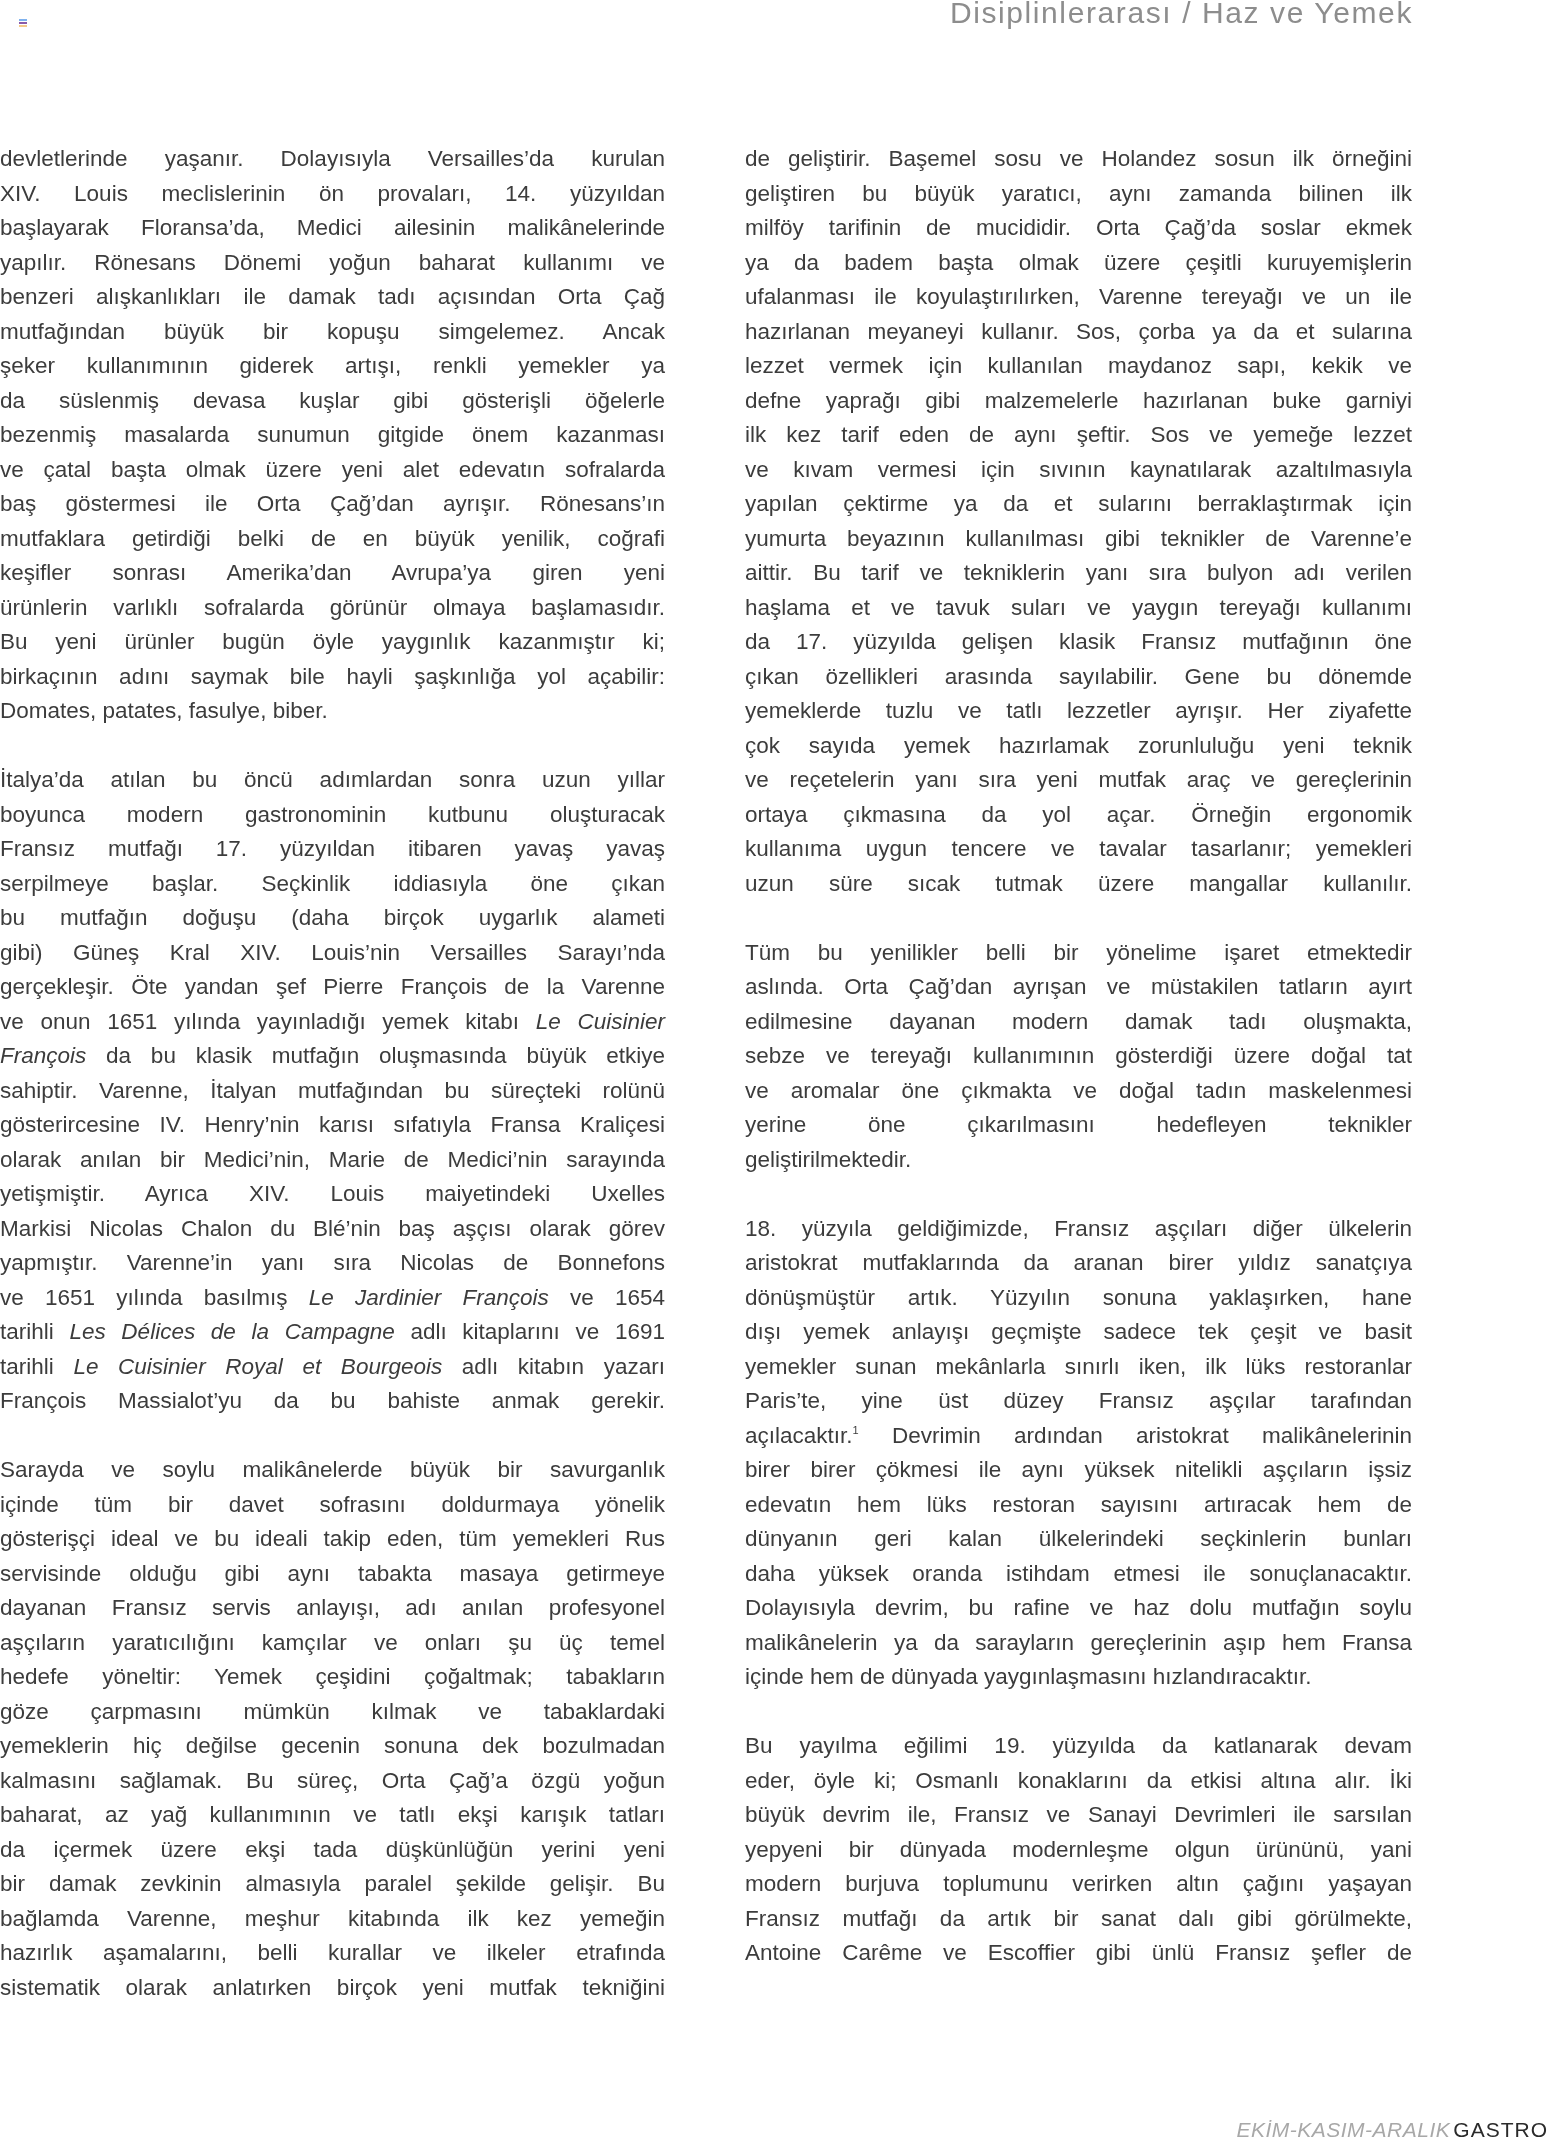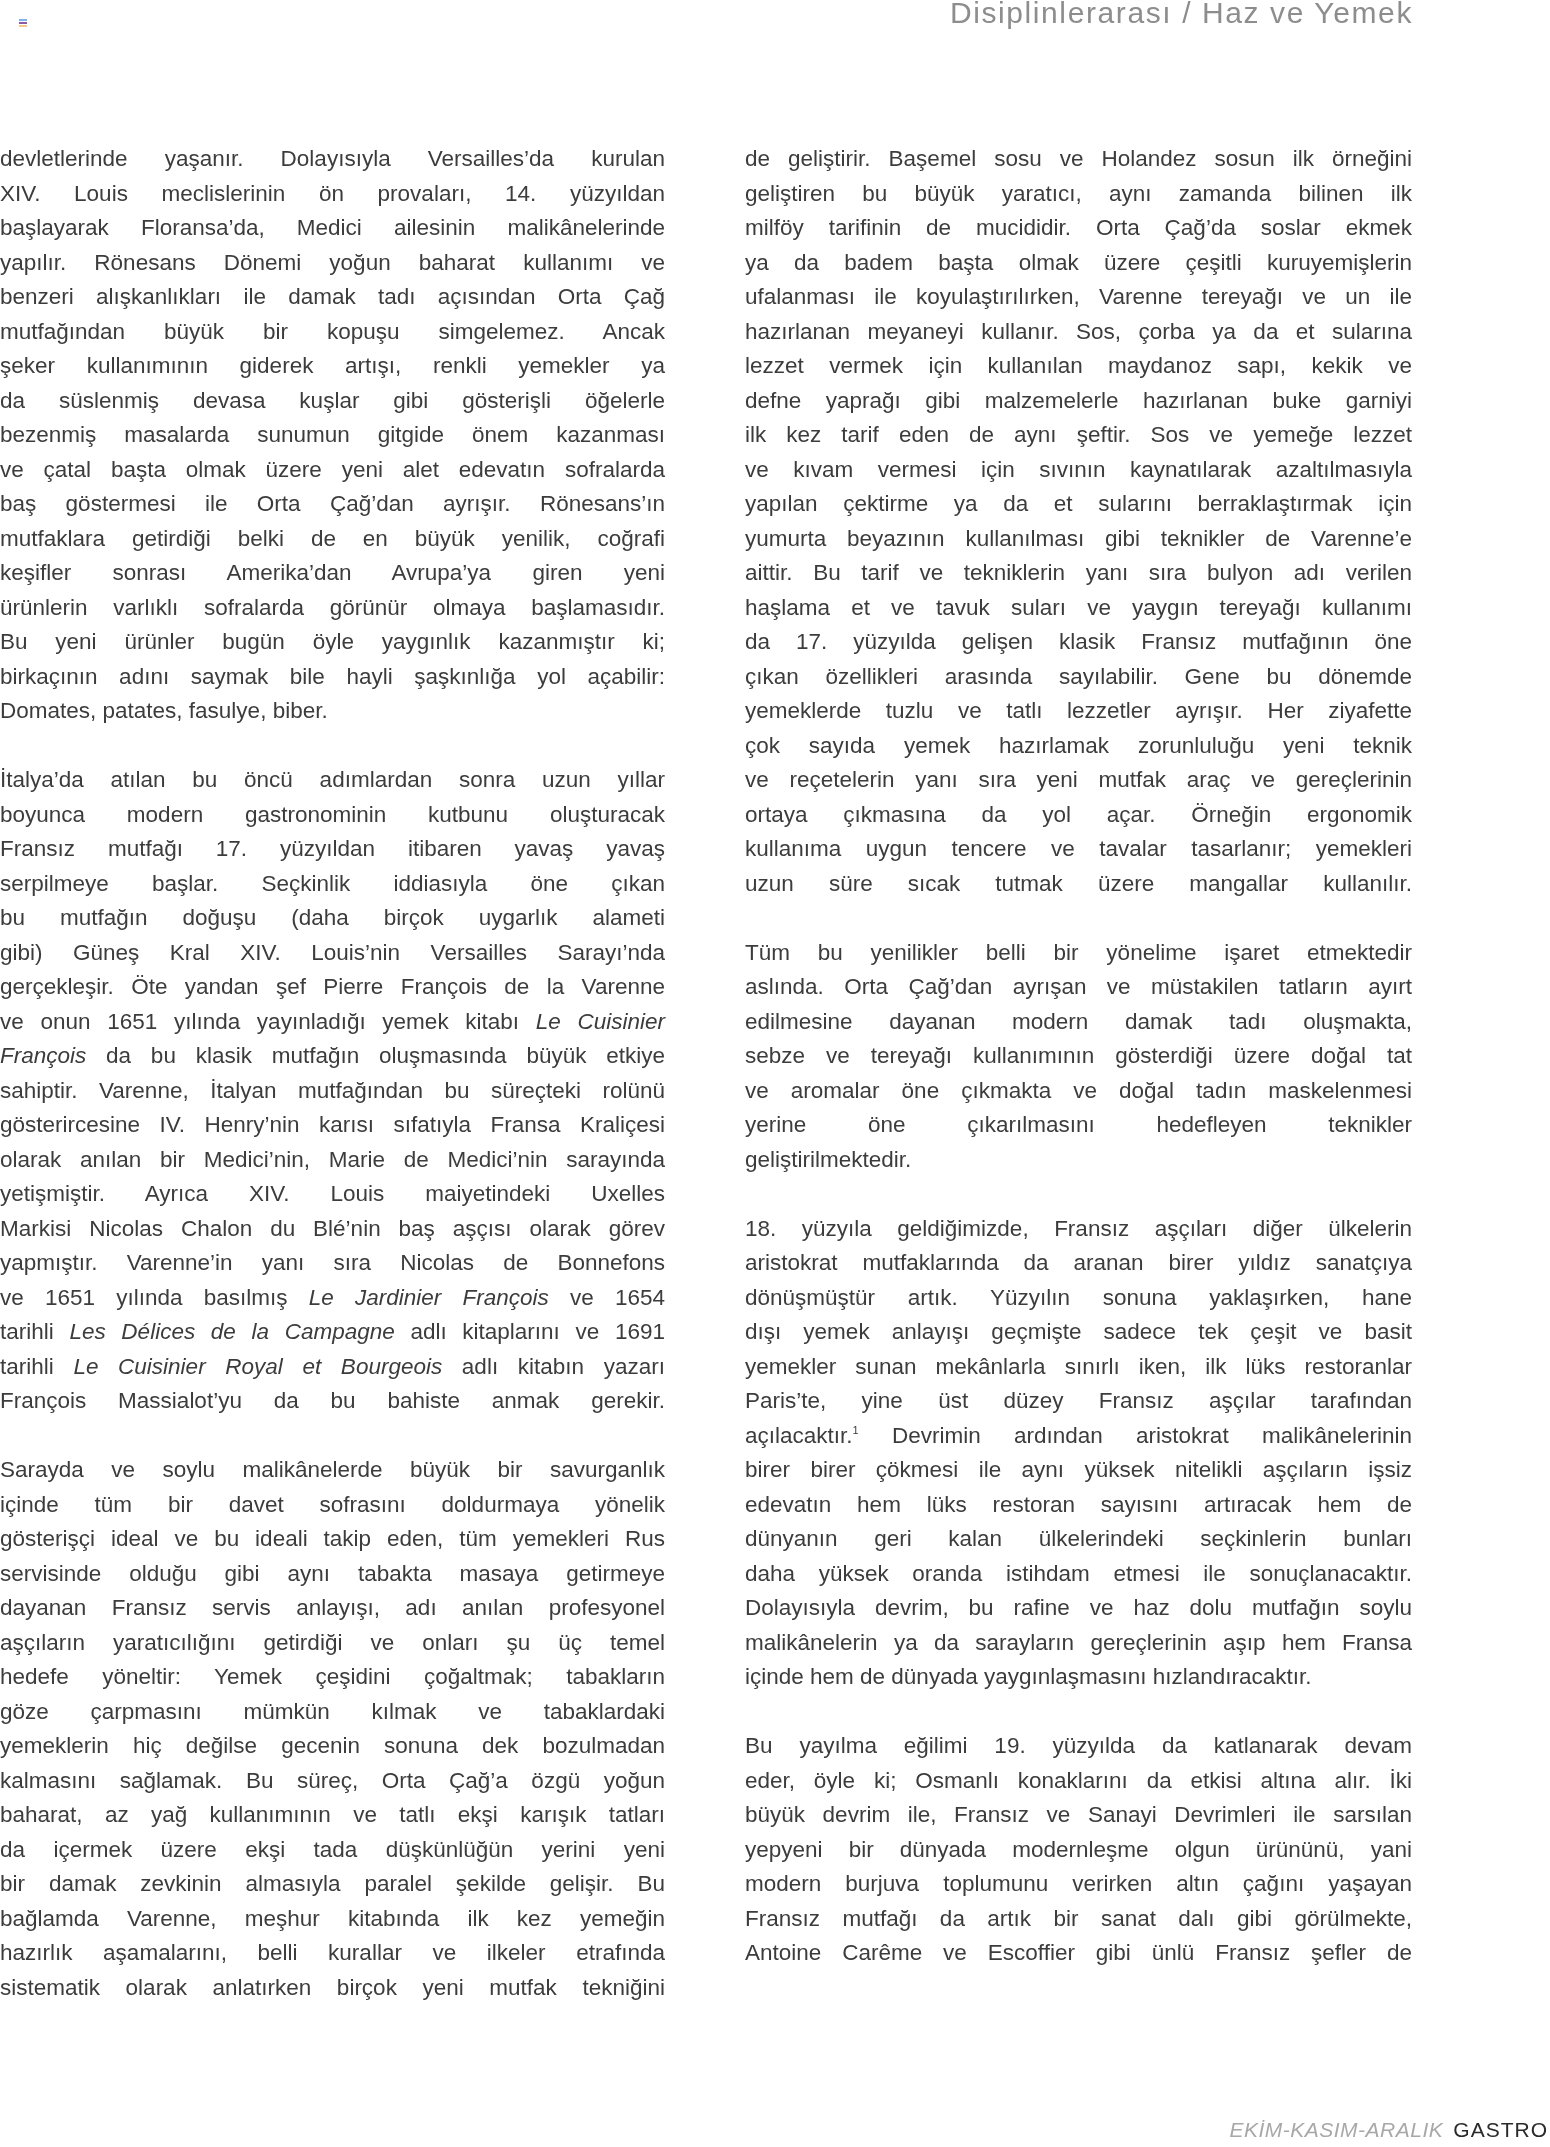--- a/index.html
+++ b/index.html
@@ -12,21 +12,21 @@
   .col { position:absolute; top:142px; }
   .col-left { left:0; width:665px; }
   .col-right { left:745px; width:667px; }
   .line { height:34.5px; line-height:34.5px; font-size:22.5px; white-space:nowrap;
           text-align:justify; text-align-last:justify; overflow:visible; }
   .line.last { text-align-last:left; }
   .line.blank { height:34.5px; }
   .line i { font-style:italic; }
   .line sup { font-size:11px; line-height:0; vertical-align:9px; }
   .footer { position:absolute; right:2px; top:2118px; font-size:21px; white-space:nowrap; letter-spacing:0.5px; }
-  .footer .issue { font-style:italic; color:#a8a8a8; margin-right:10px; }
+  .footer .issue { font-style:italic; color:#a8a8a8; margin-right:3px; }
   .footer .brand { color:#2a2a2a; letter-spacing:1px; }
 </style>
 </head>
 <body>
 
 <div class="logo-mark">
   <span style="background: rgb(127, 178, 238);"></span>
   <span style="background: rgb(138, 90, 168);"></span>
   <span style="background: rgb(245, 201, 138);"></span>
 </div>
@@ -70,21 +70,21 @@
     <div class="line"><span>ve 1651 yılında basılmış </span><i>Le Jardinier François</i><span> ve 1654</span></div>
     <div class="line"><span>tarihli </span><i>Les Délices de la Campagne</i><span> adlı kitaplarını ve 1691</span></div>
     <div class="line"><span>tarihli </span><i>Le Cuisinier Royal et Bourgeois</i><span> adlı kitabın yazarı</span></div>
     <div class="line"><span>François Massialot’yu da bu bahiste anmak gerekir.</span></div>
     <div class="line blank"></div>
     <div class="line"><span>Sarayda ve soylu malikânelerde büyük bir savurganlık</span></div>
     <div class="line"><span>içinde tüm bir davet sofrasını doldurmaya yönelik</span></div>
     <div class="line"><span>gösterişçi ideal ve bu ideali takip eden, tüm yemekleri Rus</span></div>
     <div class="line"><span>servisinde olduğu gibi aynı tabakta masaya getirmeye</span></div>
     <div class="line"><span>dayanan Fransız servis anlayışı, adı anılan profesyonel</span></div>
-    <div class="line"><span>aşçıların yaratıcılığını getirdiği ve onları şu üç temel</span></div>
+    <div class="line"><span>aşçıların yaratıcılığını kamçılar ve onları şu üç temel</span></div>
     <div class="line"><span>hedefe yöneltir: Yemek çeşidini çoğaltmak; tabakların</span></div>
     <div class="line"><span>göze çarpmasını mümkün kılmak ve tabaklardaki</span></div>
     <div class="line"><span>yemeklerin hiç değilse gecenin sonuna dek bozulmadan</span></div>
     <div class="line"><span>kalmasını sağlamak. Bu süreç, Orta Çağ’a özgü yoğun</span></div>
     <div class="line"><span>baharat, az yağ kullanımının ve tatlı ekşi karışık tatları</span></div>
     <div class="line"><span>da içermek üzere ekşi tada düşkünlüğün yerini yeni</span></div>
     <div class="line"><span>bir damak zevkinin almasıyla paralel şekilde gelişir. Bu</span></div>
     <div class="line"><span>bağlamda Varenne, meşhur kitabında ilk kez yemeğin</span></div>
     <div class="line"><span>hazırlık aşamalarını, belli kurallar ve ilkeler etrafında</span></div>
     <div class="line"><span>sistematik olarak anlatırken birçok yeni mutfak tekniğini</span></div>

